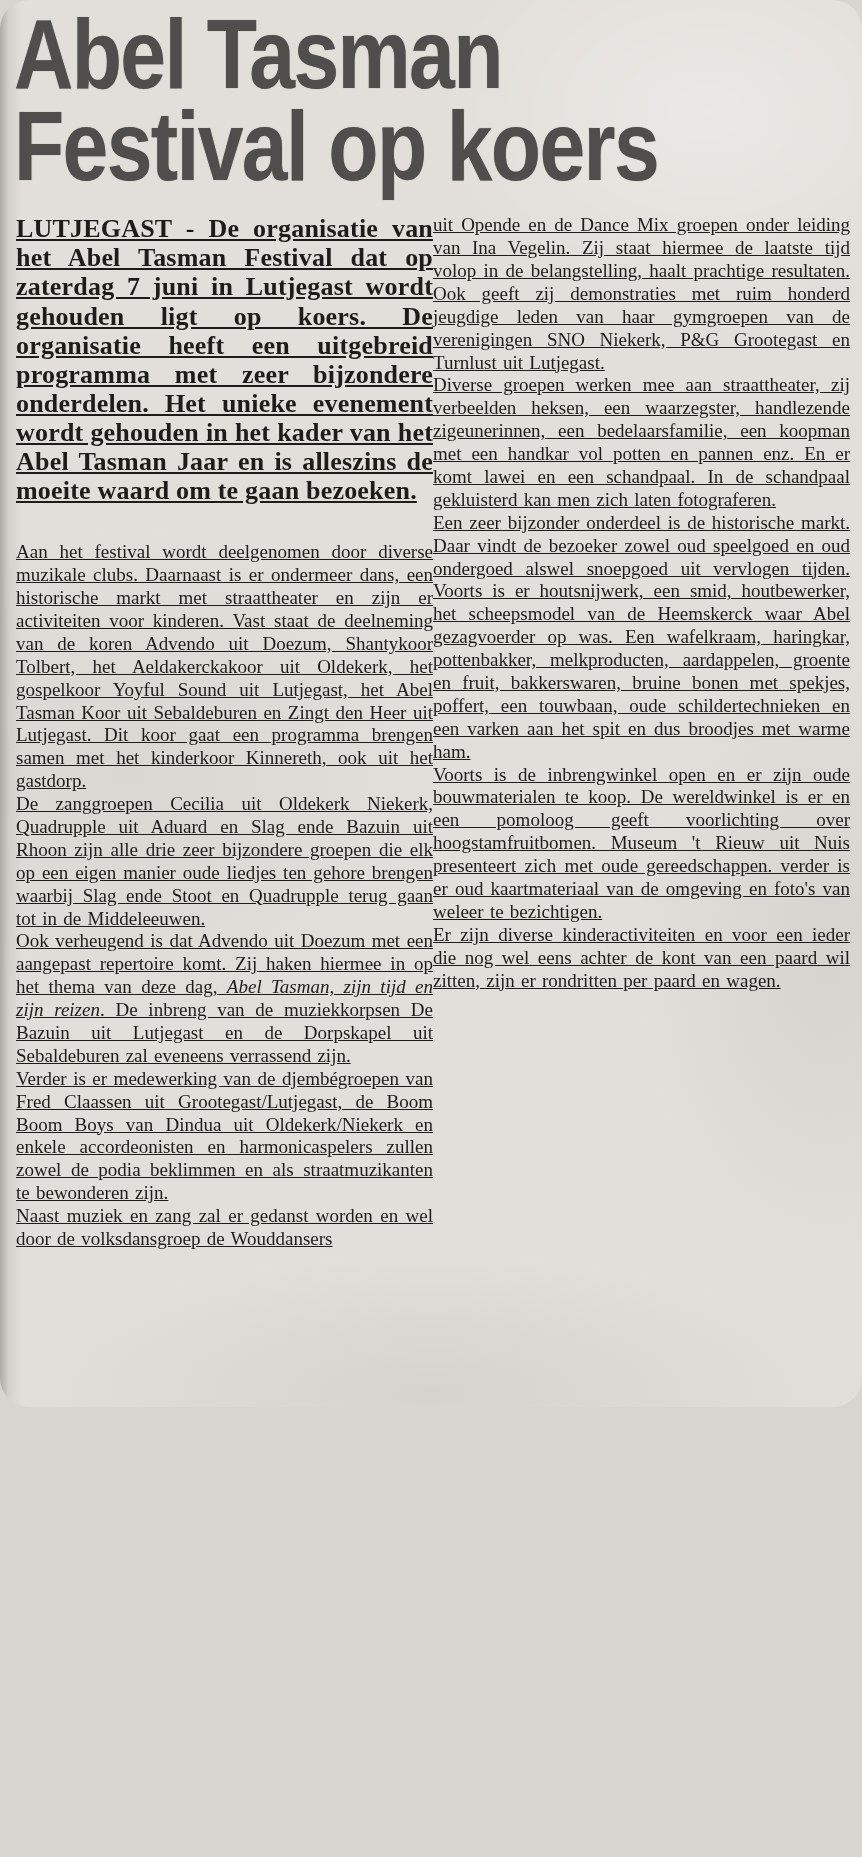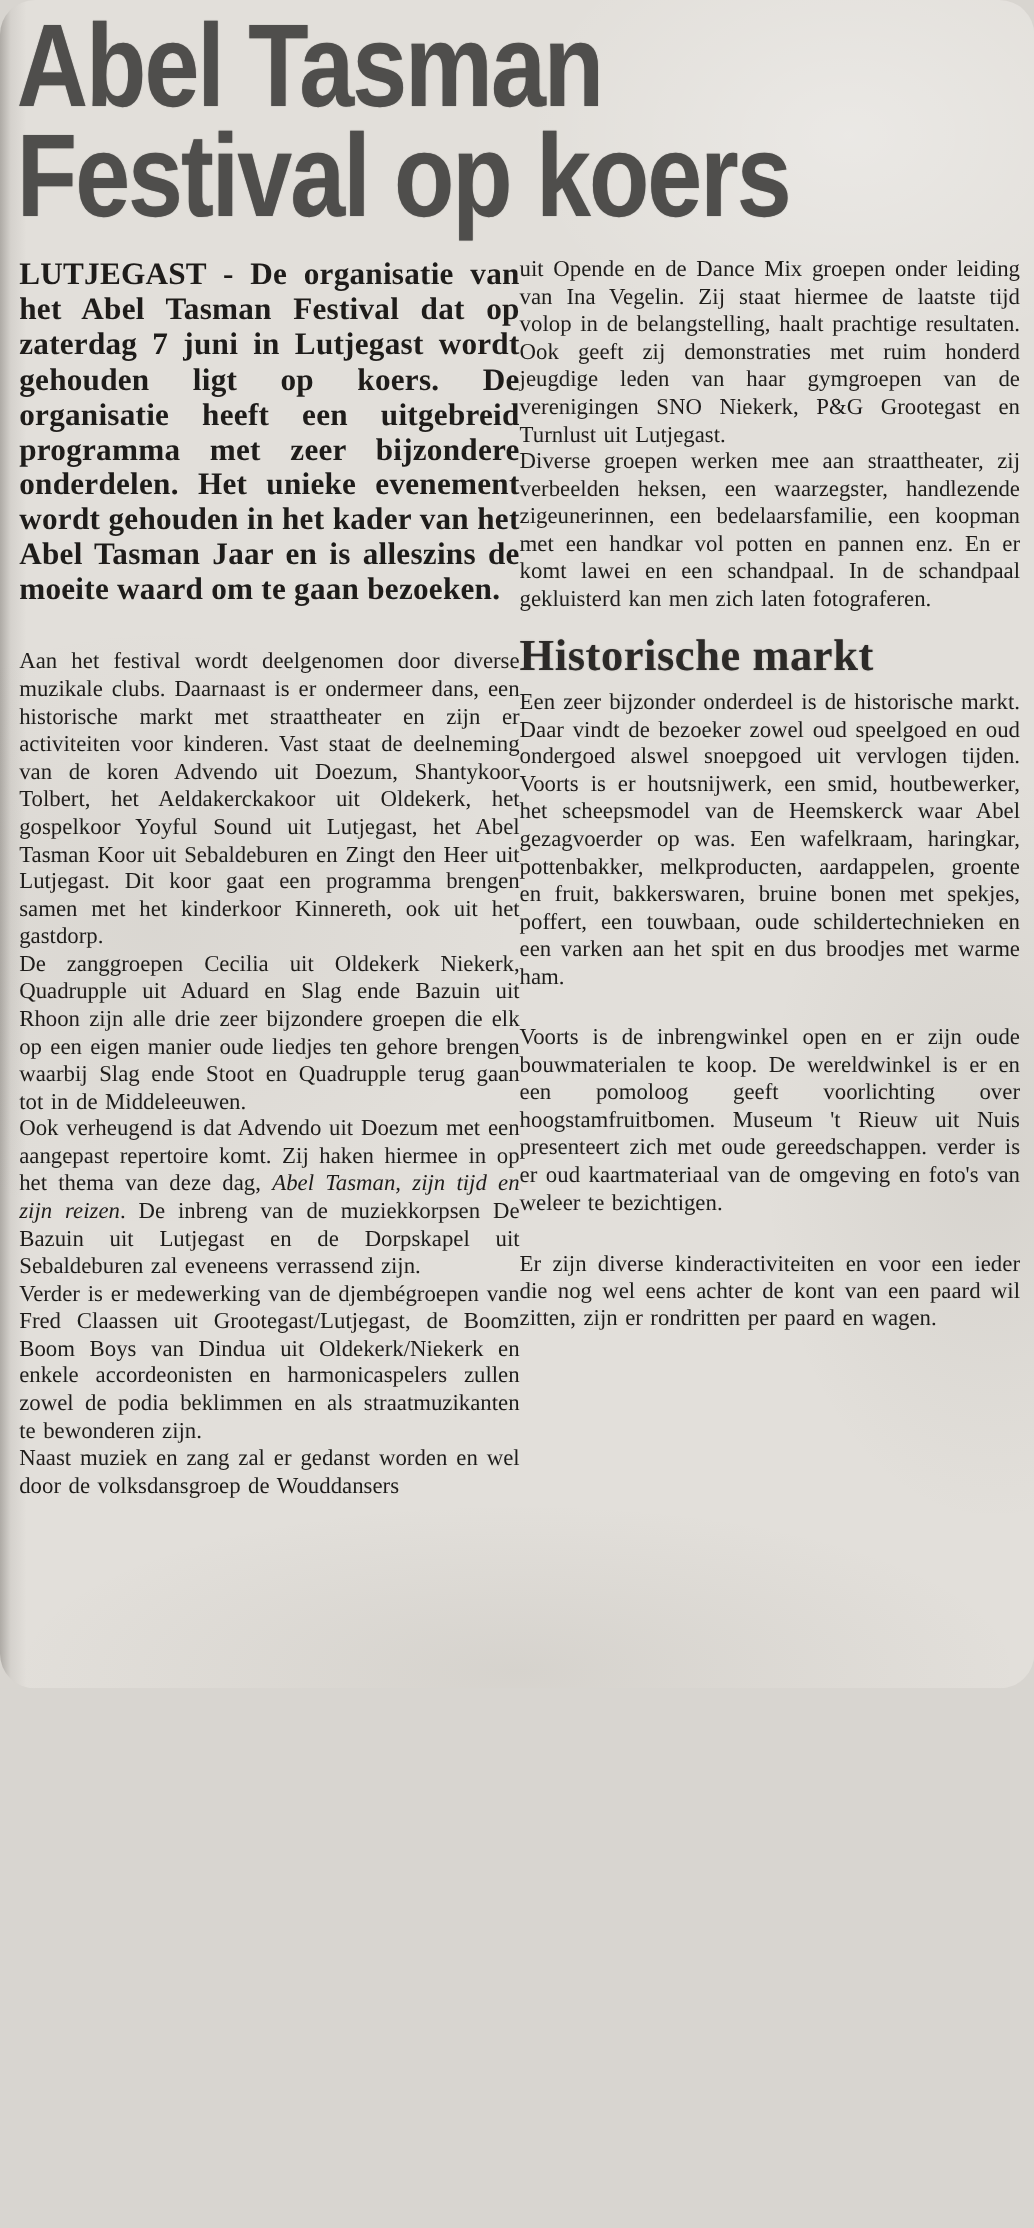--- a/index.html
+++ b/index.html
@@ -37,41 +37,42 @@
     display: inline-block;
     transform: scaleX(0.84);
     transform-origin: left center;
     white-space: nowrap;
   }
   .cols {
     display: flex;
     gap: 0;
     padding: 12px 12px 0 16px;
     font-family: "Liberation Serif", serif;
+    text-decoration: underline;
   }
   .col {
     flex: 1 1 0;
     min-width: 0;
   }
   .intro {
     margin: 0 0 36px 0;
     font-size: 26px;
     line-height: 1.12;
     font-weight: bold;
     text-align: justify;
     letter-spacing: .2px;
   }
   .body {
     margin: 0;
     font-size: 19px;
     line-height: 1.205;
     text-align: justify;
     word-spacing: 1.5px;
   }
-  .gap-top { margin-top: 28px; }
+  .gap-top { }
   .body em { font-style: italic; }
   .subhead {
     margin: 16px 0 8px 0;
     font-family: "Liberation Serif", serif;
     font-weight: bold;
     font-size: 37px;
     line-height: 1.05;
     letter-spacing: .5px;
     color: #2c2a28;
     text-shadow: 0 0 1px rgba(60,58,56,.5);
@@ -94,20 +95,19 @@
       <p class="body">Aan het festival wordt deelgenomen door diverse muzikale clubs. Daarnaast is er ondermeer dans, een historische markt met straattheater en zijn er activiteiten voor kinderen. Vast staat de deelneming van de koren Advendo uit Doezum, Shantykoor Tolbert, het Aeldakerckakoor uit Oldekerk, het gospelkoor Yoyful Sound uit Lutjegast, het Abel Tasman Koor uit Sebaldeburen en Zingt den Heer uit Lutjegast. Dit koor gaat een programma brengen samen met het kinderkoor Kinnereth, ook uit het gastdorp.</p>
       <p class="body">De zanggroepen Cecilia uit Oldekerk Niekerk, Quadrupple uit Aduard en Slag ende Bazuin uit Rhoon zijn alle drie zeer bijzondere groepen die elk op een eigen manier oude liedjes ten gehore brengen waarbij Slag ende Stoot en Quadrupple terug gaan tot in de Middeleeuwen.</p>
       <p class="body"><span>Ook verheugend is dat Advendo uit Doezum met een aangepast repertoire komt. Zij haken hiermee in op het thema van deze dag, </span><em>Abel Tasman, zijn tijd en zijn reizen</em><span>. De inbreng van de muziekkorpsen De Bazuin uit Lutjegast en de Dorpskapel uit Sebaldeburen zal eveneens verrassend zijn.</span></p>
       <p class="body">Verder is er medewerking van de djembégroepen van Fred Claassen uit Grootegast/Lutjegast, de Boom Boom Boys van Dindua uit Oldekerk/Niekerk en enkele accordeonisten en harmonicaspelers zullen zowel de podia beklimmen en als straatmuzikanten te bewonderen zijn.</p>
       <p class="body">Naast muziek en zang zal er gedanst worden en wel door de volksdansgroep de Wouddansers</p>
     </div>
 
     <div class="col">
       <p class="body">uit Opende en de Dance Mix groepen onder leiding van Ina Vegelin. Zij staat hiermee de laatste tijd volop in de belangstelling, haalt prachtige resultaten. Ook geeft zij demonstraties met ruim honderd jeugdige leden van haar gymgroepen van de verenigingen SNO Niekerk, P&amp;G Grootegast en Turnlust uit Lutjegast.</p>
       <p class="body">Diverse groepen werken mee aan straattheater, zij verbeelden heksen, een waarzegster, handlezende zigeunerinnen, een bedelaarsfamilie, een koopman met een handkar vol potten en pannen enz. En er komt lawei en een schandpaal. In de schandpaal gekluisterd kan men zich laten fotograferen.</p>
-      <h2 class="subhead">Historische markt</h2>
       <p class="body">Een zeer bijzonder onderdeel is de historische markt. Daar vindt de bezoeker zowel oud speelgoed en oud ondergoed alswel snoepgoed uit vervlogen tijden. Voorts is er houtsnijwerk, een smid, houtbewerker, het scheepsmodel van de Heemskerck waar Abel gezagvoerder op was. Een wafelkraam, haringkar, pottenbakker, melkproducten, aardappelen, groente en fruit, bakkerswaren, bruine bonen met spekjes, poffert, een touwbaan, oude schildertechnieken en een varken aan het spit en dus broodjes met warme ham.</p>
       <p class="body gap-top">Voorts is de inbrengwinkel open en er zijn oude bouwmaterialen te koop. De wereldwinkel is er en een pomoloog geeft voorlichting over hoogstamfruitbomen. Museum 't Rieuw uit Nuis presenteert zich met oude gereedschappen. verder is er oud kaartmateriaal van de omgeving en foto's van weleer te bezichtigen.</p>
       <p class="body gap-top">Er zijn diverse kinderactiviteiten en voor een ieder die nog wel eens achter de kont van een paard wil zitten, zijn er rondritten per paard en wagen.</p>
     </div>
 
   </div>
 </div>
 
 </body></html>

